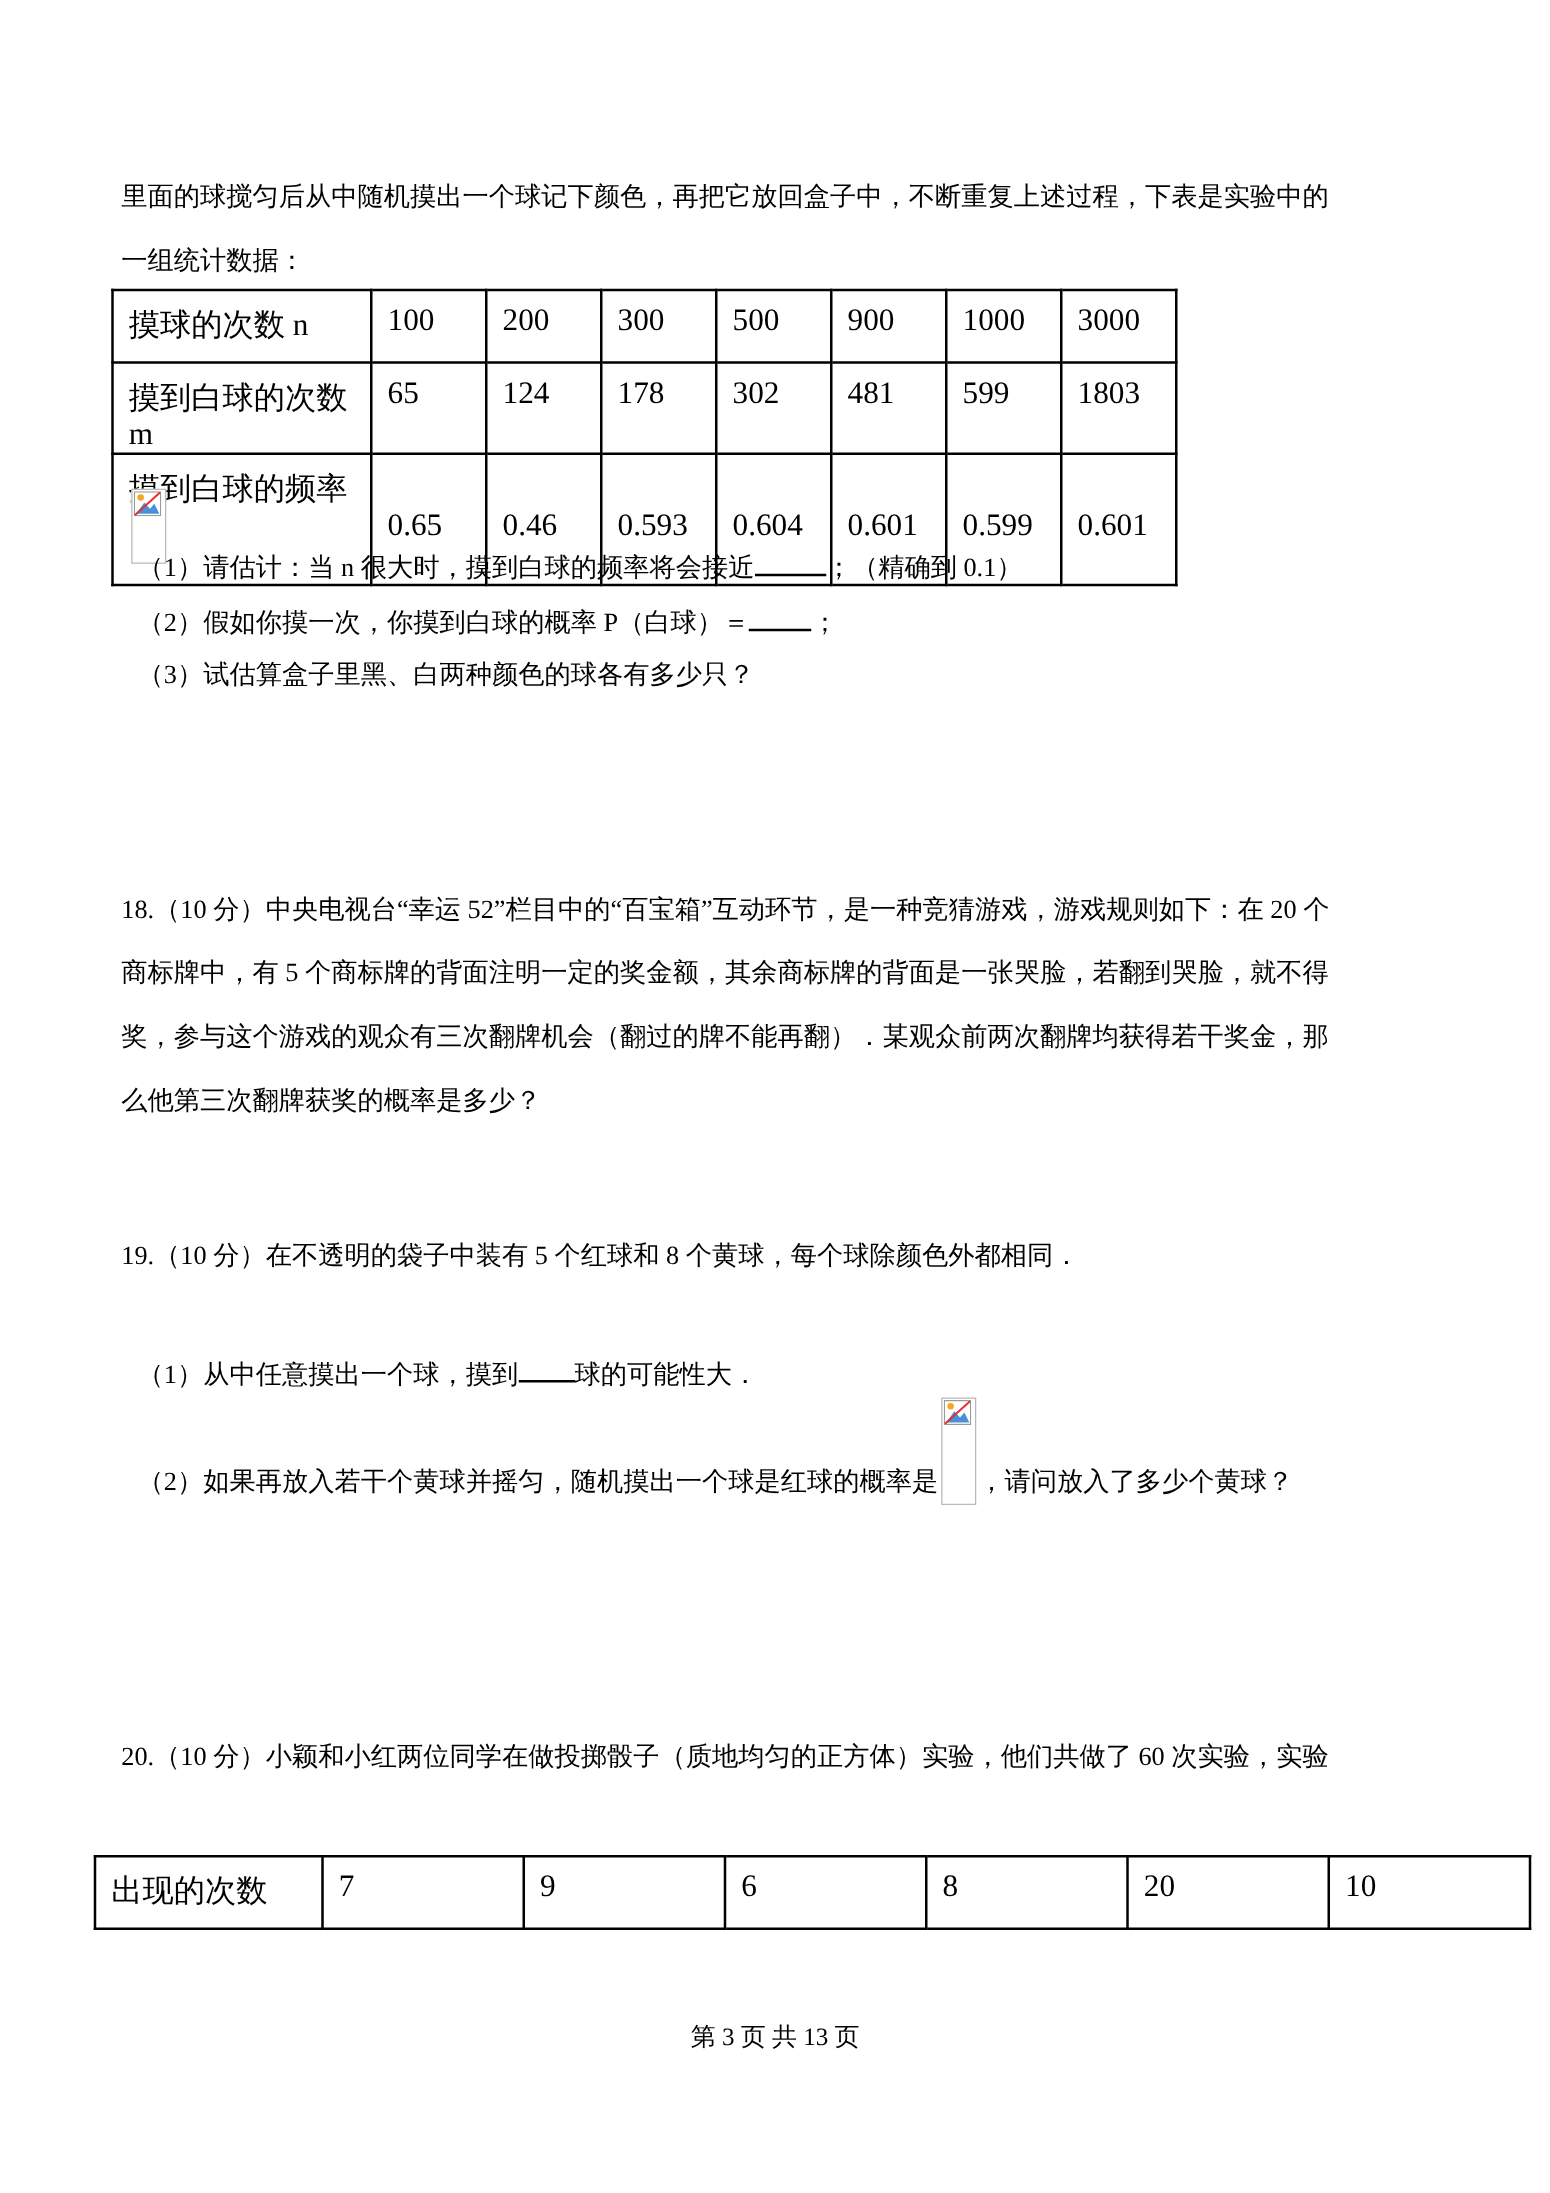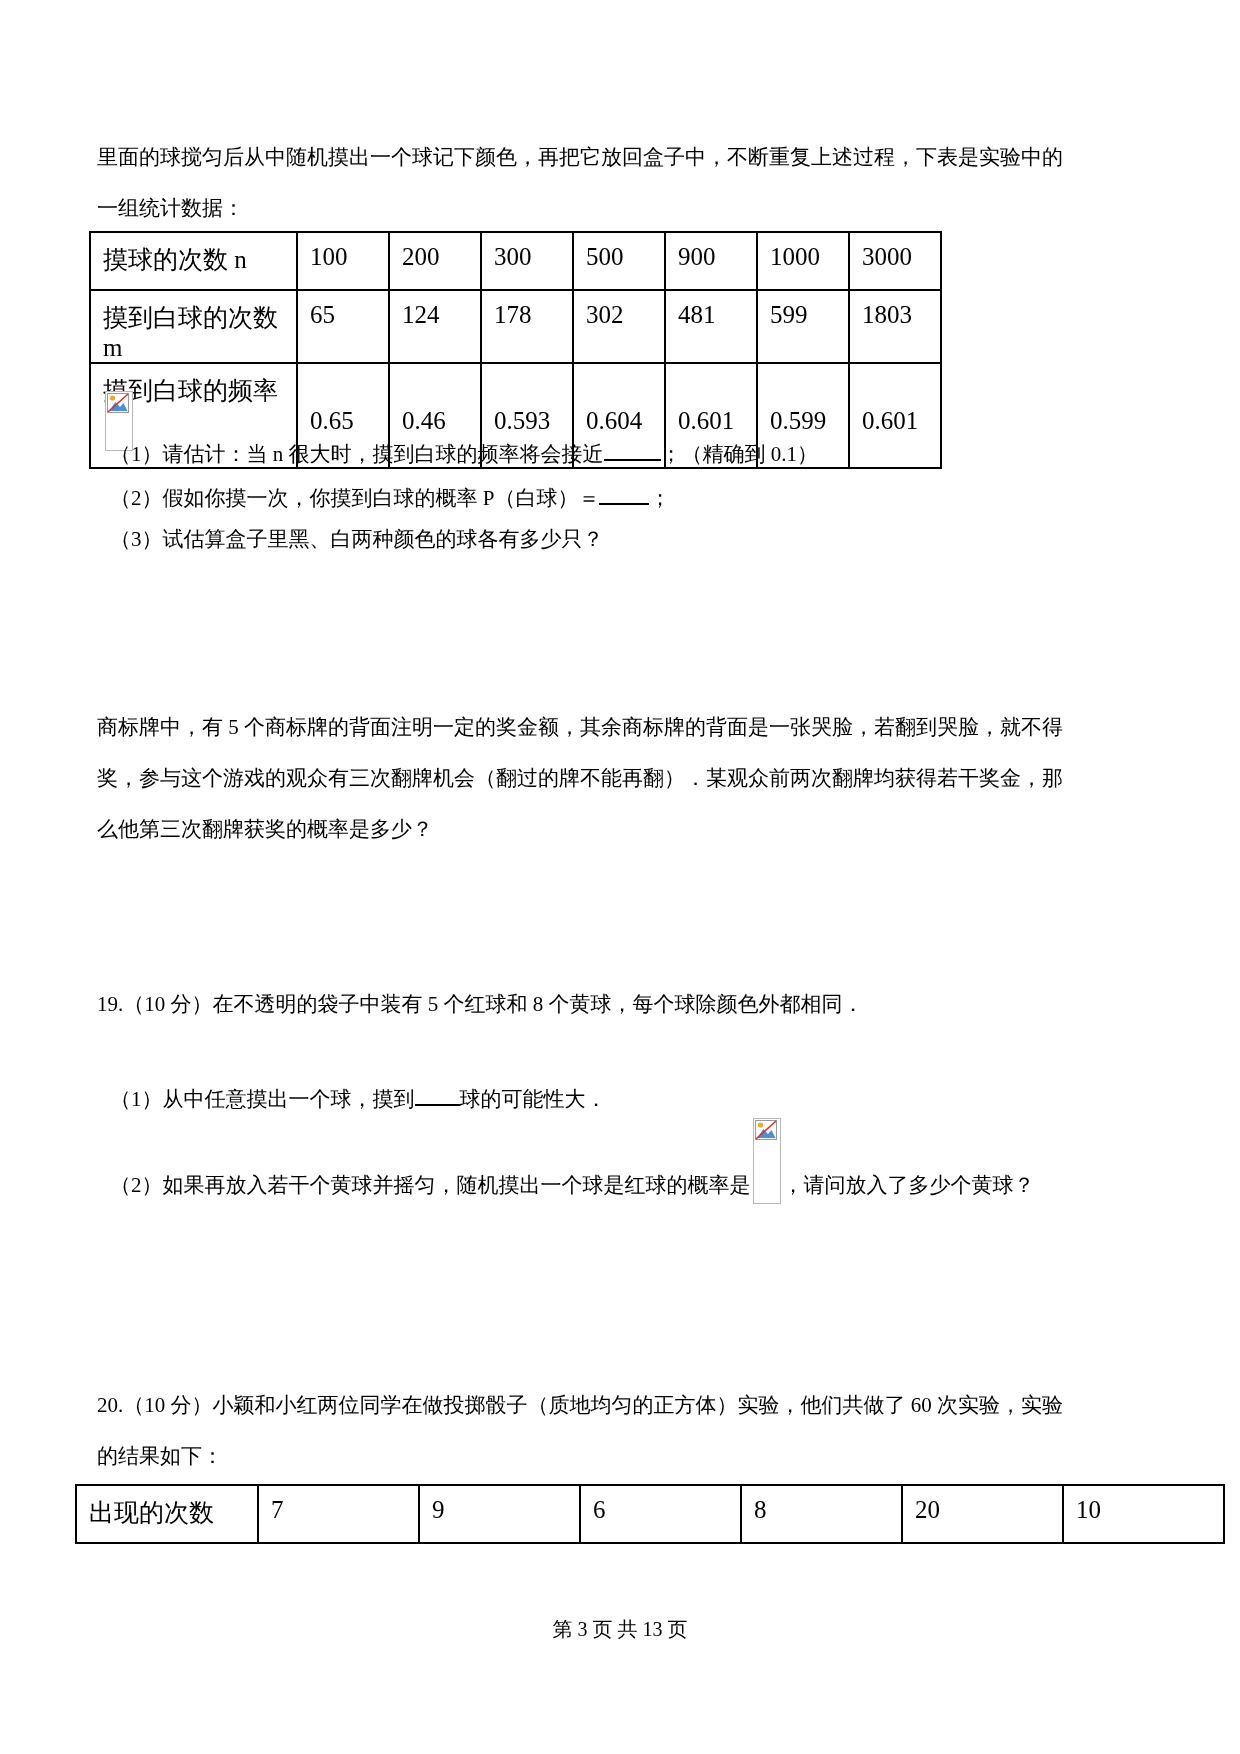--- a/index.html
+++ b/index.html
@@ -86,41 +86,41 @@
 
 <div class="abs line" style="left:110px;top:438px;">
   <span>（1）请估计：当 n 很大时，摸到白球的频率将会接近</span><span class="blank w57"></span><span>；（精确到 0.1）</span>
 </div>
 <div class="abs line" style="left:110px;top:482px;">
   <span>（2）假如你摸一次，你摸到白球的概率 P（白球）＝</span><span class="blank w50"></span><span>；</span>
 </div>
 <div class="abs line" style="left:110px;top:525px;">（3）试估算盒子里黑、白两种颜色的球各有多少只？</div>
 
 <div class="abs para" style="left:97px;top:702px;">
+  <div class="line">18.（10 分）中央电视台“幸运 52”栏目中的“百宝箱”互动环节，是一种竞猜游戏，游戏规则如下：在 20 个</div>
   <div class="line">商标牌中，有 5 个商标牌的背面注明一定的奖金额，其余商标牌的背面是一张哭脸，若翻到哭脸，就不得</div>
   <div class="line">奖，参与这个游戏的观众有三次翻牌机会（翻过的牌不能再翻）．某观众前两次翻牌均获得若干奖金，那</div>
   <div class="line">么他第三次翻牌获奖的概率是多少？</div>
 </div>
 
 <div class="abs line" style="left:97px;top:990px;">19.（10 分）在不透明的袋子中装有 5 个红球和 8 个黄球，每个球除颜色外都相同．</div>
 <div class="abs line" style="left:110px;top:1083px;">
   <span>（1）从中任意摸出一个球，摸到</span><span class="blank w45"></span><span>球的可能性大．</span>
 </div>
 <div class="abs line" style="left:110px;top:1144px;text-align:center;">
   <span>（2）如果再放入若干个黄球并摇匀，随机摸出一个球是红球的概率是</span><span class="imgbox in-text"><svg width="22" height="20" viewBox="0 0 22 20">
         <rect x="0.5" y="0.5" width="21" height="19" fill="#ffffff" stroke="#9a9a9a"></rect>
         <circle cx="5.5" cy="5" r="2.6" fill="#f5a623"></circle>
         <path d="M2 18 L8.5 9 L13 14 L16.5 10 L20.5 18 Z" fill="#4a90d9"></path>
         <line x1="1" y1="19" x2="21" y2="1" stroke="#e03030" stroke-width="1.6"></line>
       </svg></span><span>，请问放入了多少个黄球？</span>
 </div>
 
 <div class="abs para" style="left:97px;top:1380px;">
   <div class="line">20.（10 分）小颖和小红两位同学在做投掷骰子（质地均匀的正方体）实验，他们共做了 60 次实验，实验</div>
-  <div class="line">的结果如下：</div>
 </div>
 
 <table id="table2" class="abs" style="left:75px;top:1484px;">
   <tbody>
   <tr>
     <td class="label">出现的次数</td>
     <td class="val">7</td>
     <td class="val">9</td>
     <td class="val">6</td>
     <td class="val">8</td>

